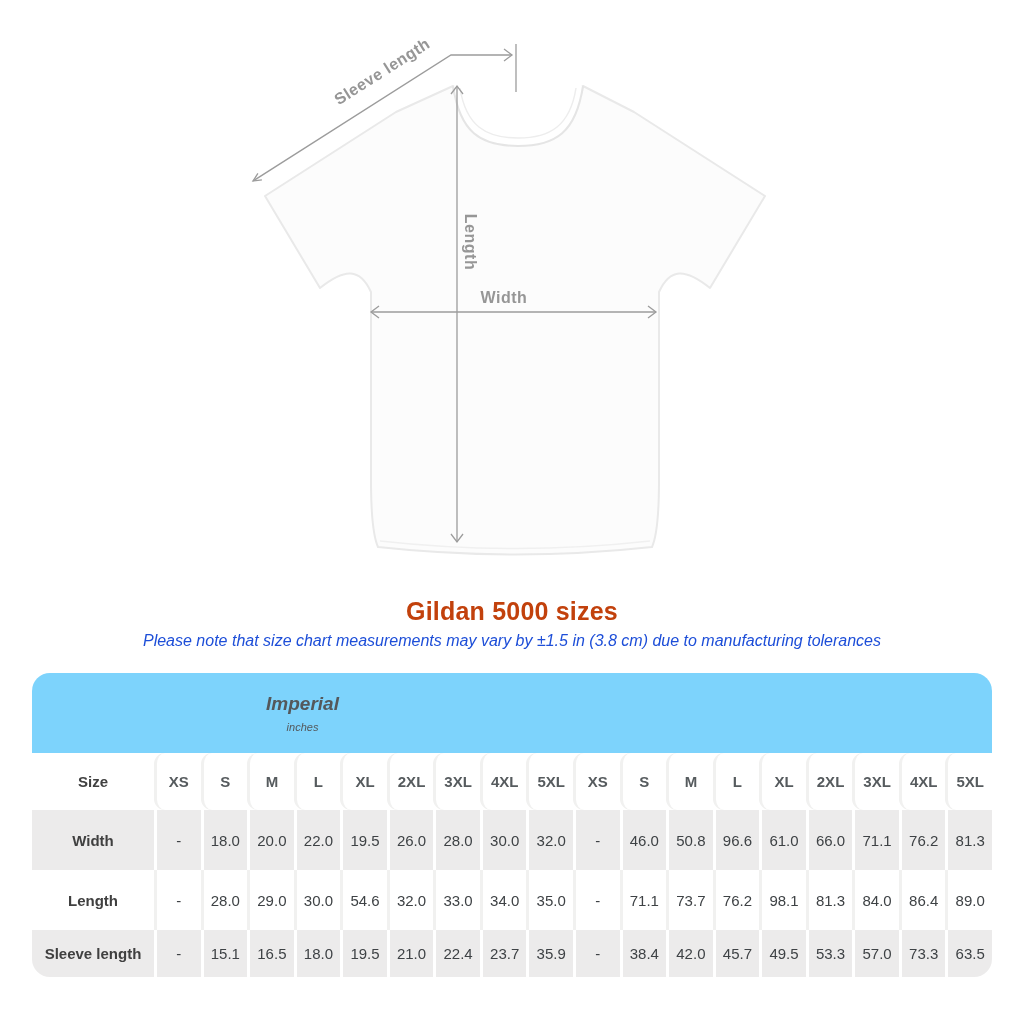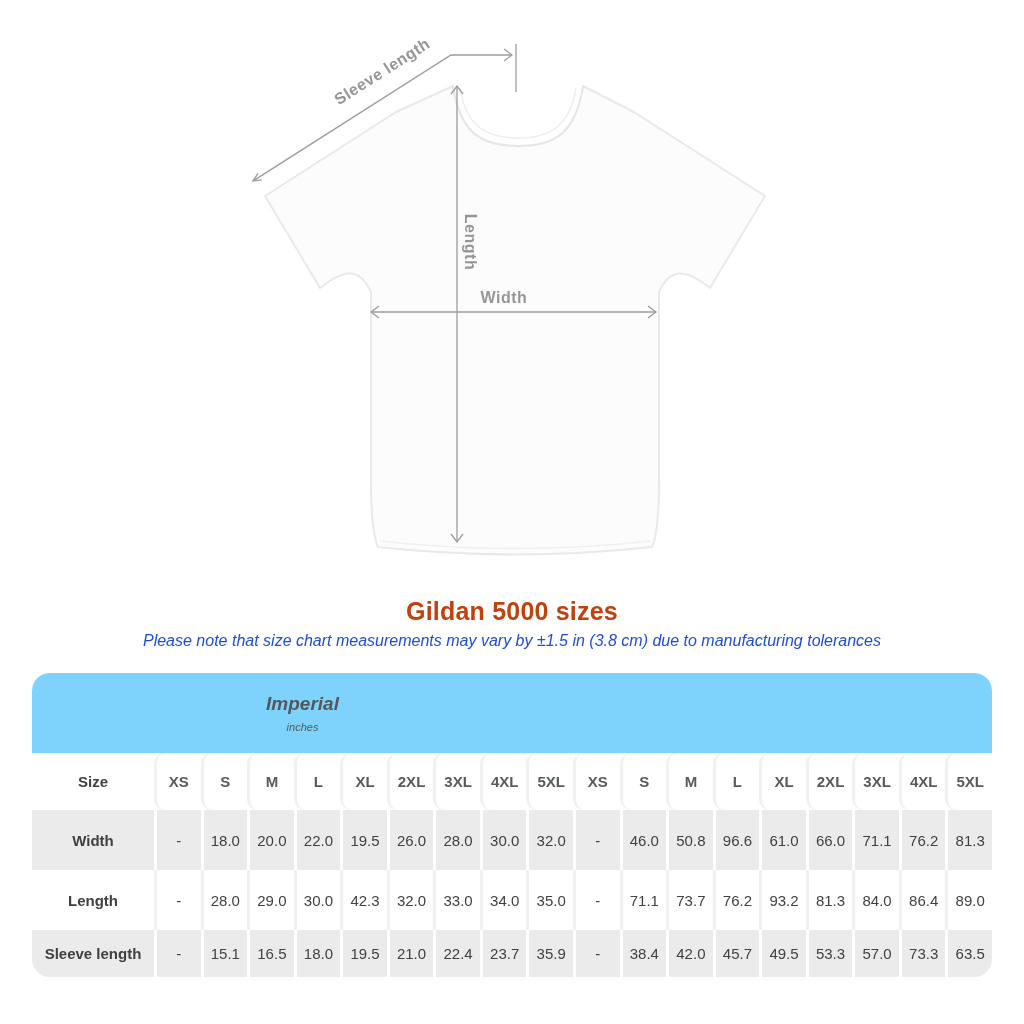--- a/index.html
+++ b/index.html
@@ -135,30 +135,30 @@
           <div class="cell val">71.1</div>
           <div class="cell val">76.2</div>
           <div class="cell val">81.3</div>
         </div>
         <div class="trow row-white">
           <div class="cell lbl">Length</div>
           <div class="cell val">-</div>
           <div class="cell val">28.0</div>
           <div class="cell val">29.0</div>
           <div class="cell val">30.0</div>
-          <div class="cell val">42.3</div>
+          <div class="cell val">54.6</div>
           <div class="cell val">32.0</div>
           <div class="cell val">33.0</div>
           <div class="cell val">34.0</div>
           <div class="cell val">35.0</div>
           <div class="cell val">-</div>
           <div class="cell val">71.1</div>
           <div class="cell val">73.7</div>
           <div class="cell val">76.2</div>
-          <div class="cell val">93.2</div>
+          <div class="cell val">98.1</div>
           <div class="cell val">81.3</div>
           <div class="cell val">84.0</div>
           <div class="cell val">86.4</div>
           <div class="cell val">89.0</div>
         </div>
         <div class="trow row-gray row-last">
           <div class="cell lbl">Sleeve length</div>
           <div class="cell val">-</div>
           <div class="cell val">15.1</div>
           <div class="cell val">16.5</div>

